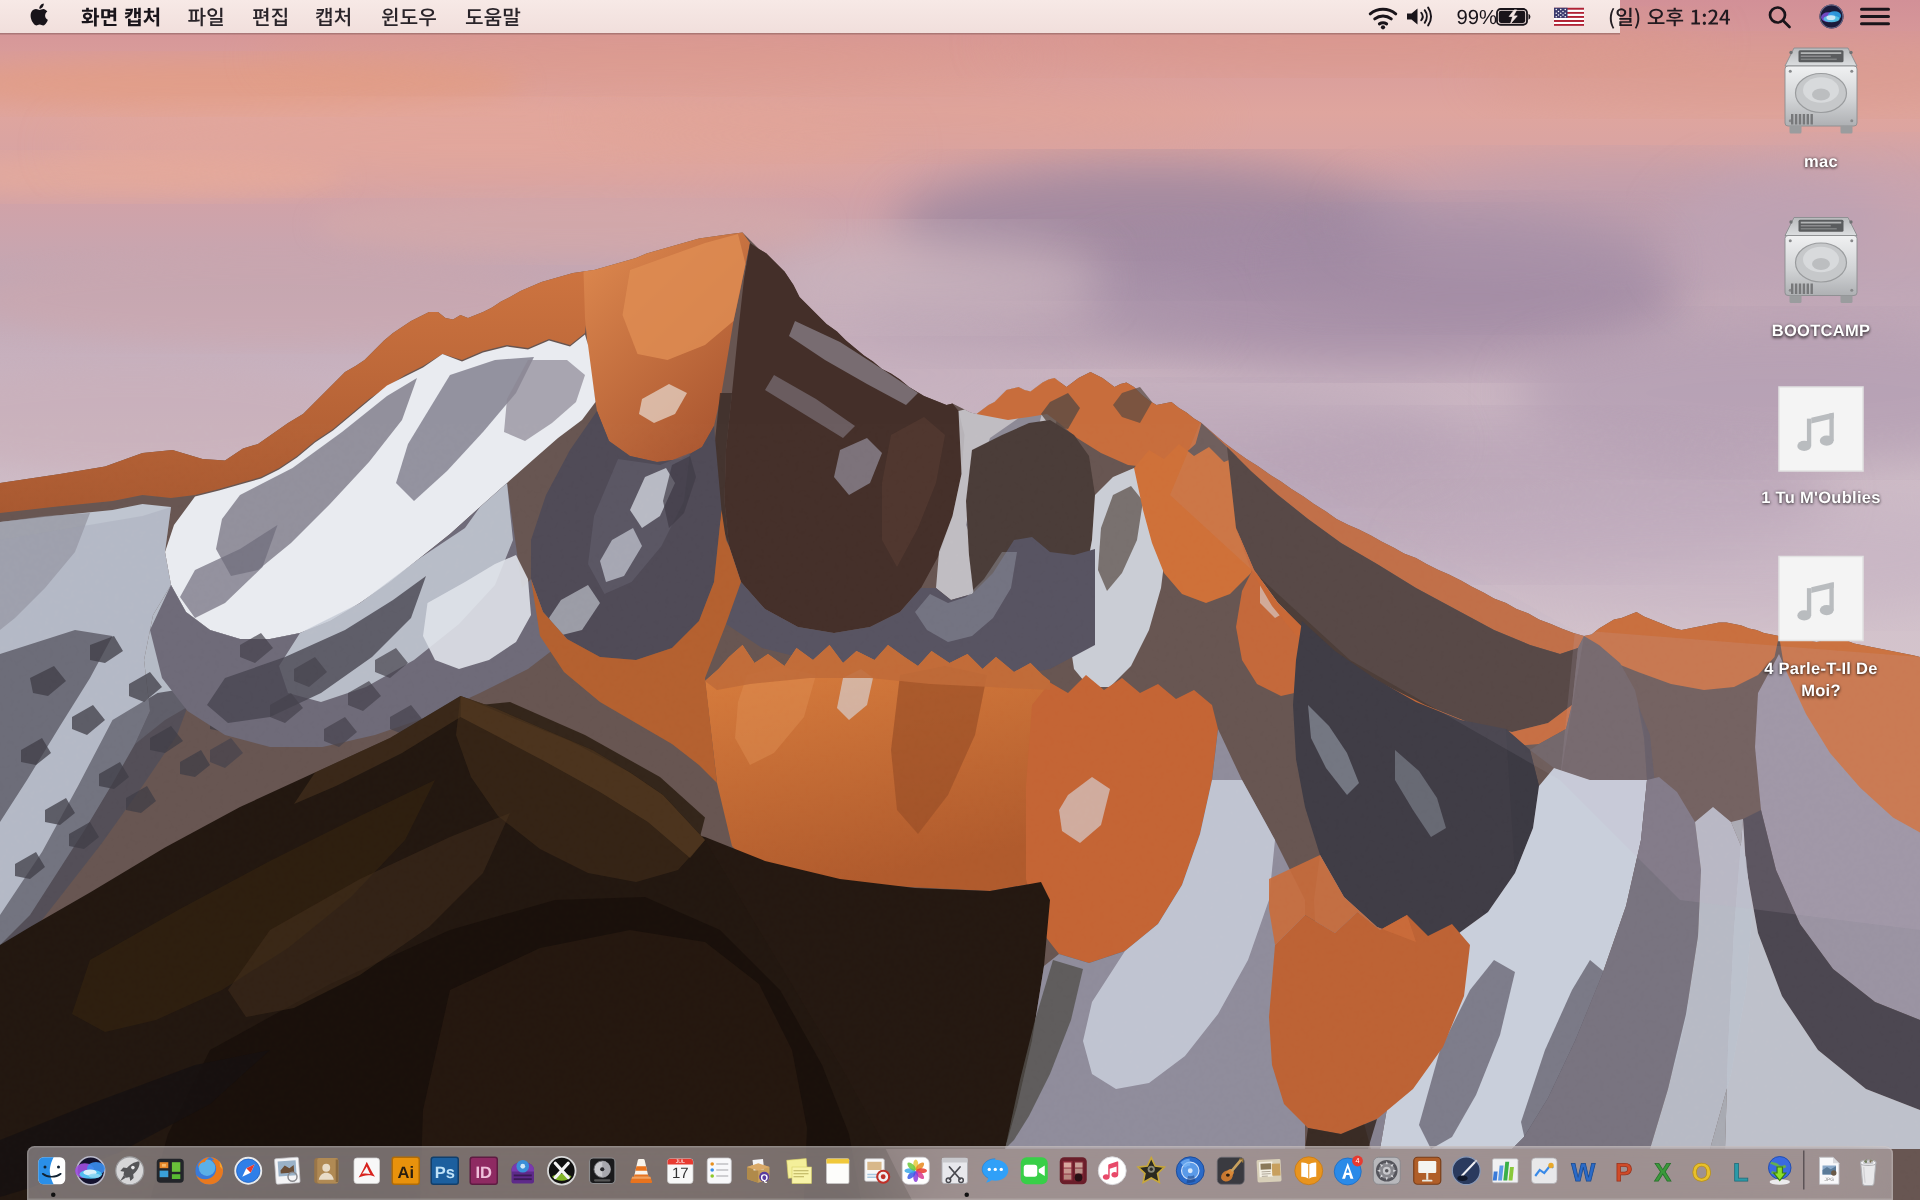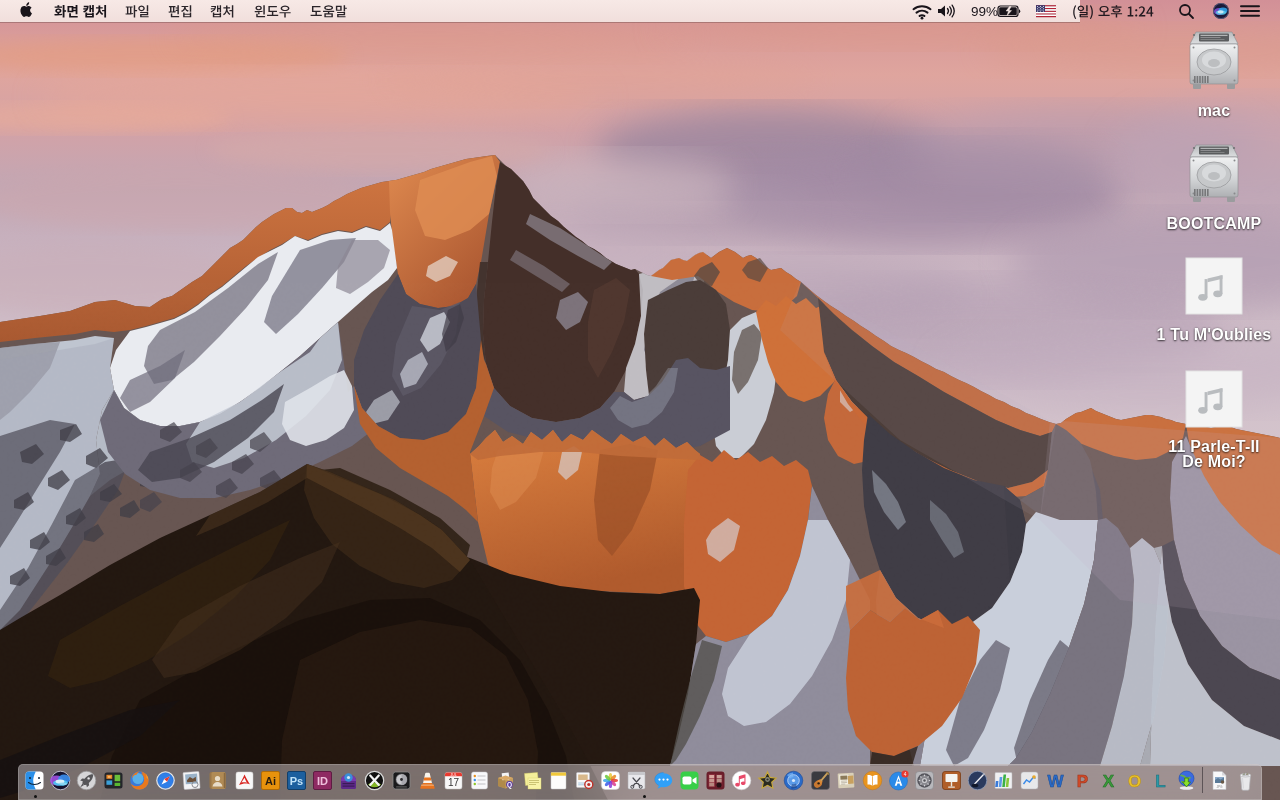--- a/index.html
+++ b/index.html
@@ -4,21 +4,21 @@
 html,body{margin:0;padding:0;width:1280px;height:800px;overflow:hidden;font-family:"Liberation Sans",sans-serif;}
 #desk{position:absolute;inset:0;width:1280px;height:800px;}
 #wall{position:absolute;left:0;top:0;}
 #menubar{position:absolute;left:0;top:0;width:1080px;height:22px;background:linear-gradient(#f7e9e6,#f1dfdc);box-shadow:0 1px 0 rgba(90,60,60,.35);}
 #dock{position:absolute;left:18px;top:764px;width:1244px;height:36px;border-radius:5px 5px 0 0;background:rgba(206,199,203,.5);backdrop-filter:blur(24px) saturate(1.3) brightness(1.06);box-shadow:inset 0 0 0 1px rgba(255,255,255,.18);}
 #dockrow{position:absolute;left:6px;top:6px;width:1232px;height:21px;display:flex;justify-content:space-between;align-items:center;}
 #dockrow svg{display:block;}
 .ddot{position:absolute;top:31px;width:3px;height:3px;border-radius:50%;background:#111;}
 .dicon{width:21px;height:21px;position:relative;}
 .divd{width:1px;height:26px;background:rgba(40,35,40,.55);margin-top:-2px;}
-.dlabel{position:absolute;color:#fff;font-weight:bold;font-size:16px;text-align:center;text-shadow:0 1px 2px rgba(0,0,0,.65),0 0 2px rgba(0,0,0,.4);letter-spacing:.2px;}
+.dlabel{position:absolute;color:#fff;font-weight:bold;font-size:11px;text-align:center;text-shadow:0 1px 2px rgba(0,0,0,.65),0 0 2px rgba(0,0,0,.4);letter-spacing:.2px;}
 </style></head>
 <body>
 <div id="desk">
 
 <svg id="wall" width="1280" height="800" viewBox="0 0 1280 800">
 <defs>
 <linearGradient id="sky" x1="0" y1="0" x2="0" y2="1">
  <stop offset="0" stop-color="#d29097"></stop>
  <stop offset=".08" stop-color="#d99c9a"></stop>
  <stop offset=".16" stop-color="#dfa59e"></stop>
@@ -329,21 +329,21 @@
 <svg width="58" height="58" viewBox="0 0 58 58" style="position:absolute;left:1185px;top:370px;">
       <rect x="1" y="1" width="56" height="56" fill="#f4f4f4" stroke="#e2e2e2" stroke-width="1"></rect>
 <g fill="#b9bcbf">
         <path d="M22.5,21.5l15-3.5v3.8l-15,3.5z"></path>
         <rect x="34.6" y="18.6" width="2.9" height="18.4"></rect>
         <rect x="19.6" y="22.1" width="2.9" height="18.4"></rect>
         <ellipse cx="17.8" cy="40.3" rx="4.6" ry="3.4"></ellipse>
         <ellipse cx="32.8" cy="36.8" rx="4.6" ry="3.4"></ellipse>
       </g>
     </svg>
-<div class="dlabel" style="left:1164px;top:439px;width:100px;line-height:15px;">11 Parle-T-Il De Moi?</div>
+<div class="dlabel" style="left:1164px;top:439px;width:100px;line-height:15px;">4 Parle-T-Il De Moi?</div>
 
 <div id="menubar">
 <svg width="1280" height="22" viewBox="0 0 1280 22">
  <g fill="#19141a">
   <path d="M28.6,4.2c-.6.8-1.7,1.4-2.7,1.3-.1-1.1.4-2.2 1-2.9.6-.8 1.8-1.4 2.7-1.4.1,1.1-.3,2.2-1,3zm1,1.6c-1.5-.1-2.8.8-3.5.8-.7,0-1.8-.8-3-.8-1.5,0-2.9.9-3.7,2.3-1.6,2.7-.4,6.8 1.1,9 .7,1.1 1.6,2.3 2.8,2.3 1.1,0 1.5-.7 2.9-.7 1.3,0 1.7.7 2.9.7 1.2,0 2-1.1 2.7-2.2.9-1.2 1.2-2.4 1.2-2.5 0,0-2.3-.9-2.3-3.5 0-2.2 1.8-3.2 1.9-3.3-1-1.5-2.6-1.7-3-2.1z" transform="translate(5.5,1.4) scale(.8)"></path>
   <g transform="translate(54,16.4)">
             <path transform="translate(0.00,0) scale(0.013500,-0.013500)" d="M254.7177734375 289.1201171875H387.5615234375V139.659912109375H254.7177734375ZM643.658447265625 837.060791015625H777.062255859375V-88.8408203125H643.658447265625ZM730.500732421875 461.44140625H893.700439453125V351.87841796875H730.500732421875ZM46.859619140625 65.27783203125 30.83935546875 172.940673828125Q111.279296875 172.940673828125 206.8292236328125 174.0506591796875Q302.379150390625 175.16064453125 402.819091796875 180.880615234375Q503.259033203125 186.6005859375 597.0390625 199.04052734375L607.059326171875 103.39794921875Q510.059326171875 85.057861328125 410.2293701171875 76.77783203125Q310.3994140625 68.497802734375 217.8494873046875 66.8878173828125Q125.299560546875 65.27783203125 46.859619140625 65.27783203125ZM47.95947265625 735.661376953125H592.539794921875V631.55859375H47.95947265625ZM321.419677734375 594.759765625Q387.659912109375 594.759765625 438.900146484375 572.8096923828125Q490.140380859375 550.859619140625 519.04052734375 512.1295166015625Q547.940673828125 473.3994140625 547.940673828125 421.059326171875Q547.940673828125 369.71923828125 519.04052734375 330.2091064453125Q490.140380859375 290.698974609375 438.900146484375 268.85888671875Q387.659912109375 247.018798828125 321.419677734375 247.018798828125Q255.179443359375 247.018798828125 203.939208984375 268.85888671875Q152.698974609375 290.698974609375 123.9088134765625 330.2091064453125Q95.11865234375 369.71923828125 95.11865234375 421.059326171875Q95.11865234375 473.3994140625 123.9088134765625 512.1295166015625Q152.698974609375 550.859619140625 203.939208984375 572.8096923828125Q255.179443359375 594.759765625 321.419677734375 594.759765625ZM321.419677734375 494.777099609375Q275.8408203125 494.777099609375 248.4515380859375 475.6077880859375Q221.062255859375 456.4384765625 221.062255859375 421.059326171875Q221.062255859375 385.1201171875 248.4515380859375 366.060791015625Q275.8408203125 347.00146484375 321.419677734375 347.00146484375Q366.99853515625 347.00146484375 394.3878173828125 366.060791015625Q421.777099609375 385.1201171875 421.777099609375 421.059326171875Q421.777099609375 456.4384765625 394.3878173828125 475.6077880859375Q366.99853515625 494.777099609375 321.419677734375 494.777099609375ZM254.7177734375 832.820556640625H387.5615234375V657.578857421875H254.7177734375Z"></path>
             <path transform="translate(12.42,0) scale(0.013500,-0.013500)" d="M487.80029296875 692.141845703125H720.798828125V586.259033203125H487.80029296875ZM487.80029296875 493.221435546875H724.698974609375V387.338623046875H487.80029296875ZM78.47900390625 763.421142578125H516.180908203125V310.138916015625H78.47900390625ZM385.897216796875 658.75830078125H209.32275390625V414.8017578125H385.897216796875ZM682.057861328125 836.8408203125H815.681640625V162.759765625H682.057861328125ZM202.71923828125 33.8017578125H835.5615234375V-72.64111328125H202.71923828125ZM202.71923828125 226.340087890625H336.123046875V-21.56005859375H202.71923828125Z"></path>
             <path transform="translate(28.62,0) scale(0.013500,-0.013500)" d="M318.816162109375 783.301025390625H448.539794921875Q448.539794921875 665.240234375 413.3299560546875 571.2698974609375Q378.1201171875 477.299560546875 300.900146484375 406.8994140625Q223.68017578125 336.499267578125 97.8798828125 286.819091796875L37.1982421875 381.681640625Q141.39794921875 421.341552734375 203.0274658203125 473.0911865234375Q264.656982421875 524.8408203125 291.736572265625 591.2503662109375Q318.816162109375 657.659912109375 318.816162109375 739.07958984375ZM83.798828125 783.301025390625H359.777099609375V677.63818359375H83.798828125ZM324.1171875 617.6005859375V526.858154296875L61.83935546875 498.538330078125L45.59912109375 603.301025390625ZM703.497802734375 837.620849609375H829.88134765625V324.780029296875H703.497802734375ZM591.68017578125 630.48193359375H738.87841796875V524.259033203125H591.68017578125ZM501.137451171875 820.620849609375H625.40087890625V331H501.137451171875ZM201.11865234375 287.68017578125H333.182373046875V207.0419921875H699.03759765625V287.68017578125H830.661376953125V-78.740966796875H201.11865234375ZM333.182373046875 105.279296875V25.36181640625H699.03759765625V105.279296875Z"></path>
             <path transform="translate(41.04,0) scale(0.013500,-0.013500)" d="M684.9580078125 838.620849609375H817.581787109375V-90.40087890625H684.9580078125ZM521.3603515625 482.661376953125H714.658447265625V375.4384765625H521.3603515625ZM254.51806640625 597.138916015625H358.180908203125V549.421142578125Q358.180908203125 476.301025390625 342.64111328125 405.1107177734375Q327.101318359375 333.92041015625 295.50146484375 270.780029296875Q263.901611328125 207.6396484375 216.6114501953125 158.9493408203125Q169.3212890625 110.259033203125 106.380615234375 82.138916015625L35.23876953125 184.581787109375Q91.499267578125 210.48193359375 132.8292236328125 250.822021484375Q174.1591796875 291.162109375 201.2489013671875 340.4920654296875Q228.338623046875 389.822021484375 241.4283447265625 443.4718017578125Q254.51806640625 497.12158203125 254.51806640625 549.421142578125ZM283.259033203125 597.138916015625H386.921875V549.421142578125Q386.921875 499.901611328125 400.2315673828125 448.4718017578125Q413.541259765625 397.0419921875 440.740966796875 349.4320068359375Q467.940673828125 301.822021484375 509.4906005859375 263.0919189453125Q551.04052734375 224.36181640625 607.301025390625 199.461669921875L537.71923828125 98.35888671875Q473.99853515625 125.259033203125 426.37841796875 172.33935546875Q378.75830078125 219.419677734375 346.658447265625 280.1700439453125Q314.55859375 340.92041015625 298.9088134765625 409.6107177734375Q283.259033203125 478.301025390625 283.259033203125 549.421142578125ZM66.499267578125 686.541259765625H571.16064453125V581.87841796875H66.499267578125ZM254.298095703125 816.48046875H387.141845703125V632.219970703125H254.298095703125Z"></path>

